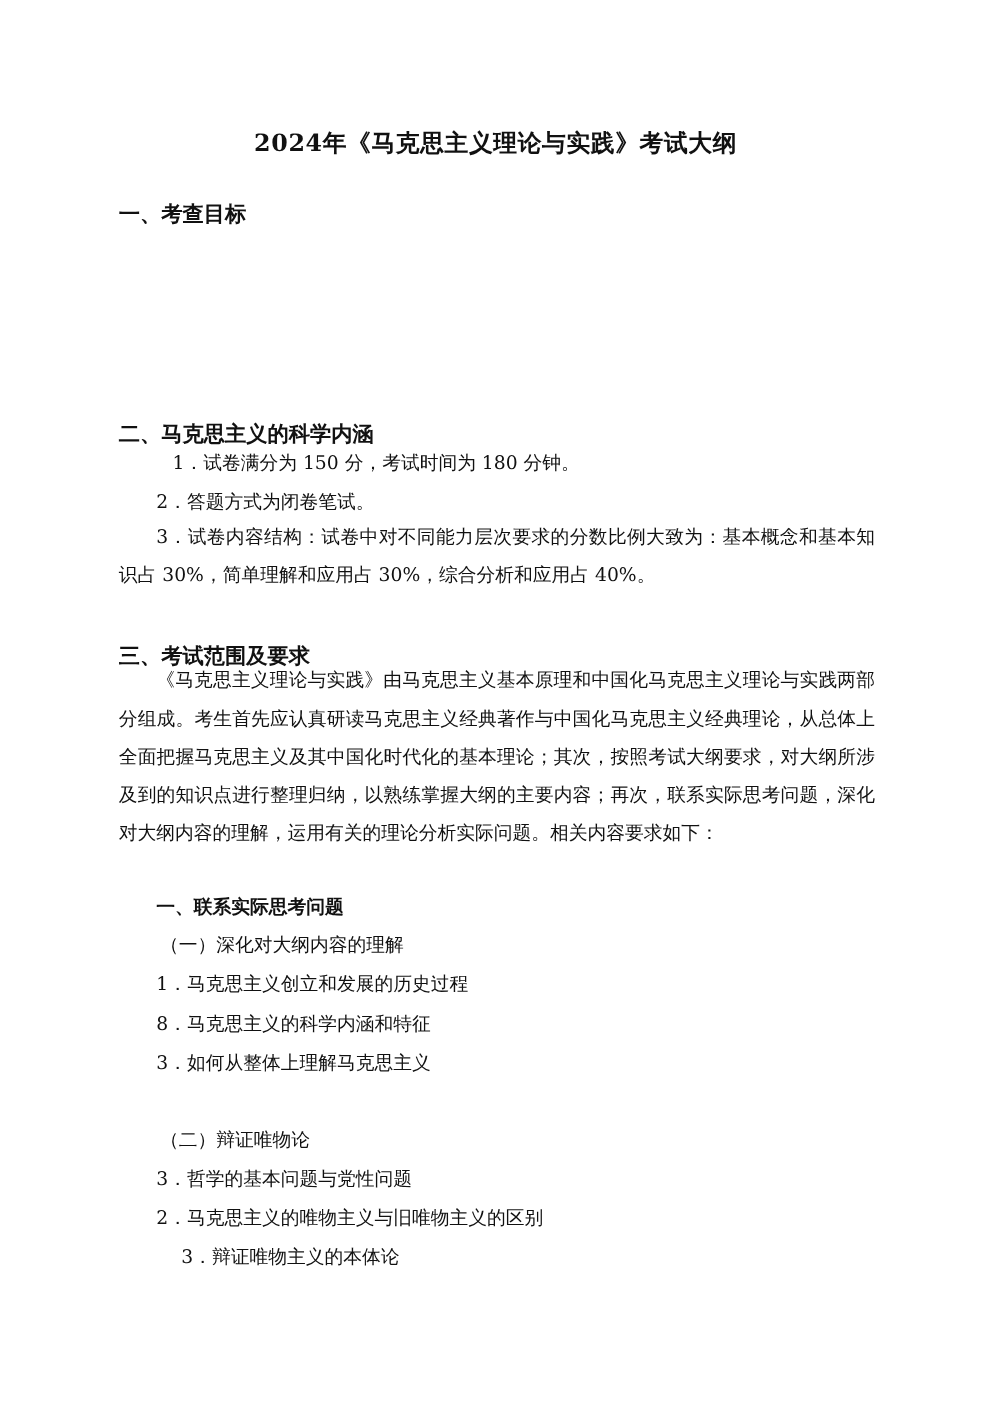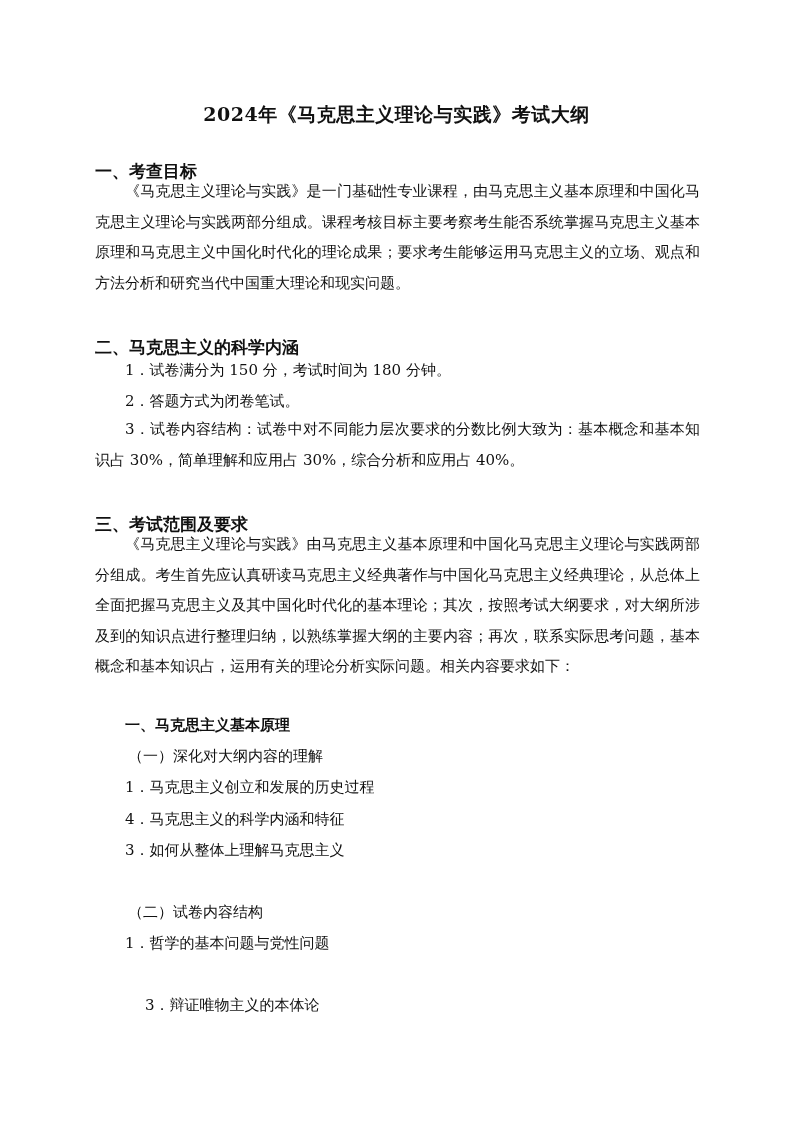--- a/index.html
+++ b/index.html
@@ -16,33 +16,33 @@
     .sub-h { position: absolute; left: 125px; font-size: 15px; font-weight: bold;
              font-family: "DejaVu Sans", "Liberation Sans", sans-serif; }
   </style>
 </head>
 <body>
 
 <div class="page">
   <div class="title">2024年《马克思主义理论与实践》考试大纲</div>
 
   <div class="h1" style="top:160px;">一、考查目标</div>
-  <div class="para" style="top:176px;">《马克思主义理论与实践》是一门基础性专业课程，由马克思主义基本原理和中国化马克思主义理论与实践两部分组成。课程考核目标主要考察考生能否系统掌握马克思主义基本原理和马克思主义中国化时代化的理论成果；要求考生能够运用马克思主义的立场、观点和方法分析和研究当代中国重大理论和现实问题。</div>
 
   <div class="h1" style="top:336px;">二、马克思主义的科学内涵</div>
-  <div class="line" style="left:125px; top:361px;">1．试卷满分为 150 分，考试时间为 180 分钟。</div>
+  <div class="line" style="left:138px; top:361px;">1．试卷满分为 150 分，考试时间为 180 分钟。</div>
   <div class="line" style="left:125px; top:392px;">2．答题方式为闭卷笔试。</div>
   <div class="para" style="top:414px;">3．试卷内容结构：试卷中对不同能力层次要求的分数比例大致为：基本概念和基本知识占 30%，简单理解和应用占 30%，综合分析和应用占 40%。</div>
 
   <div class="h1" style="top:513px;">三、考试范围及要求</div>
-  <div class="para" style="top:529px;">《马克思主义理论与实践》由马克思主义基本原理和中国化马克思主义理论与实践两部分组成。考生首先应认真研读马克思主义经典著作与中国化马克思主义经典理论，从总体上全面把握马克思主义及其中国化时代化的基本理论；其次，按照考试大纲要求，对大纲所涉及到的知识点进行整理归纳，以熟练掌握大纲的主要内容；再次，联系实际思考问题，基本概念和基本知识占，运用有关的理论分析实际问题。相关内容要求如下：</div>
+  <div class="para" style="top:529px;">《马克思主义理论与实践》由马克思主义基本原理和中国化马克思主义理论与实践两部分组成。考生首先应认真研读马克思主义经典著作与中国化马克思主义经典理论，从总体上全面把握马克思主义及其中国化时代化的基本理论；其次，按照考试大纲要求，对大纲所涉及到的知识点进行整理归纳，以熟练掌握大纲的主要内容；再次，联系实际思考问题，深化对大纲内容的理解，运用有关的理论分析实际问题。相关内容要求如下：</div>
 
-  <div class="sub-h" style="top:716px;">一、马克思主义基本原理</div>
+  <div class="sub-h" style="top:716px;">一、联系实际思考问题</div>
 
   <div class="line" style="left:128px; top:747px;">（一）深化对大纲内容的理解</div>
   <div class="line" style="left:125px; top:778px;">1．马克思主义创立和发展的历史过程</div>
-  <div class="line" style="left:125px; top:810px;">4．马克思主义的科学内涵和特征</div>
+  <div class="line" style="left:125px; top:810px;">8．马克思主义的科学内涵和特征</div>
   <div class="line" style="left:125px; top:841px;text-align:center;">3．如何从整体上理解马克思主义</div>
 
-  <div class="line" style="left:128px; top:903px;">（二）试卷内容结构</div>
-  <div class="line" style="left:125px; top:934px;">1．哲学的基本问题与党性问题</div>
+  <div class="line" style="left:128px; top:903px;">（二）辩证唯物论</div>
+  <div class="line" style="left:125px; top:934px;">3．哲学的基本问题与党性问题</div>
+  <div class="line" style="left:125px; top:965px;">2．马克思主义的唯物主义与旧唯物主义的区别</div>
   <div class="line" style="left:125px; top:996px;margin-left:20px;">3．辩证唯物主义的本体论</div>
 </div>
 
 </body></html>

